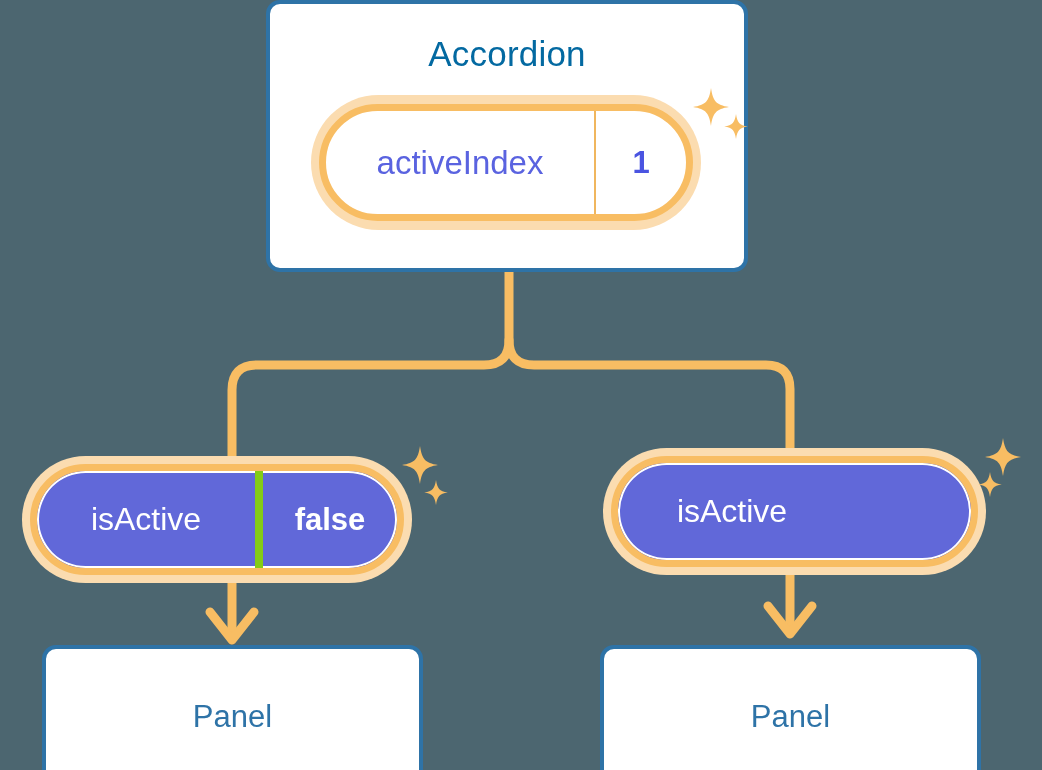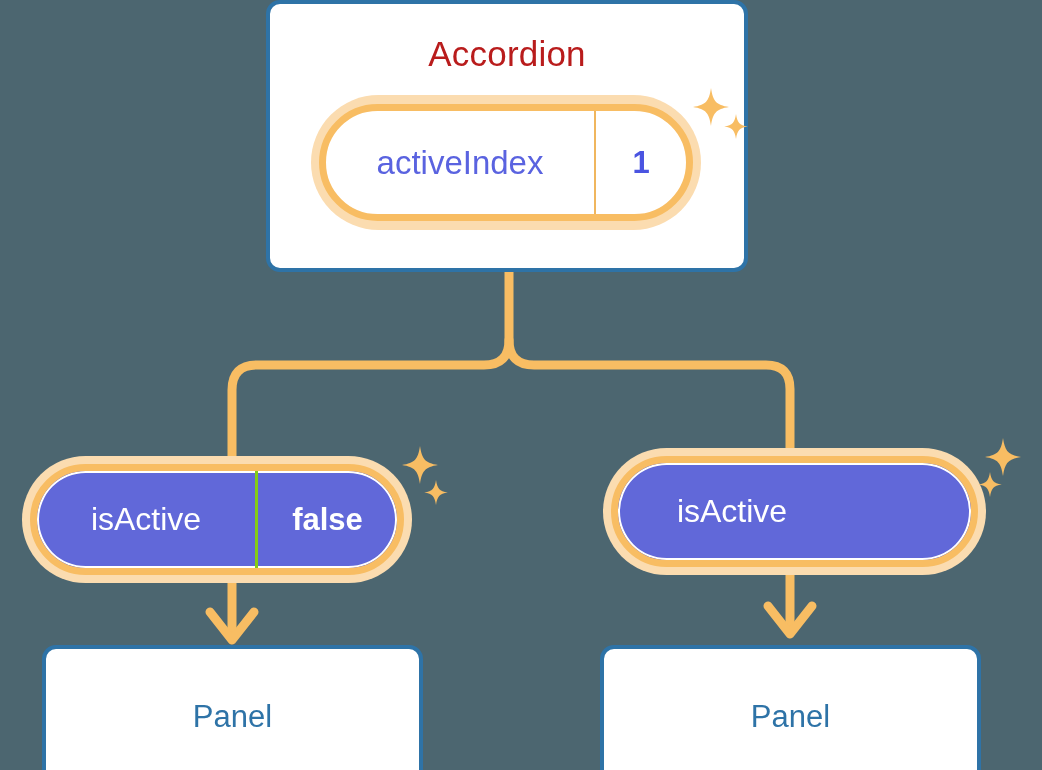--- a/index.html
+++ b/index.html
@@ -47,21 +47,21 @@
     width: 482px;
     height: 272px;
   }
 
   .card-title {
     position: absolute;
     left: 0;
     right: 0;
     top: 30px;
     text-align: center;
-    color: #b91c1c;
+    color: #0369a1;
     font-size: 35px;
     font-weight: 400;
     letter-spacing: 0.2px;
   }
 
   
   .pill {
     position: absolute;
     display: flex;
     align-items: stretch;
@@ -117,21 +117,21 @@
   }
   .pill-purple .pill-key {
     color: #ffffff;
     font-size: 32px;
     font-weight: 400;
   }
   .pill-purple .pill-val {
     color: #ffffff;
     font-size: 31px;
     font-weight: 700;
-    border-left: 3px solid #84cc16;
+    border-left: 8px solid #84cc16;
   }
 
   
   #pill-active-index {
     left: 311px;
     top: 95px;
     width: 390px;
     height: 135px;
   }
   #pill-active-index .pill-halo {

